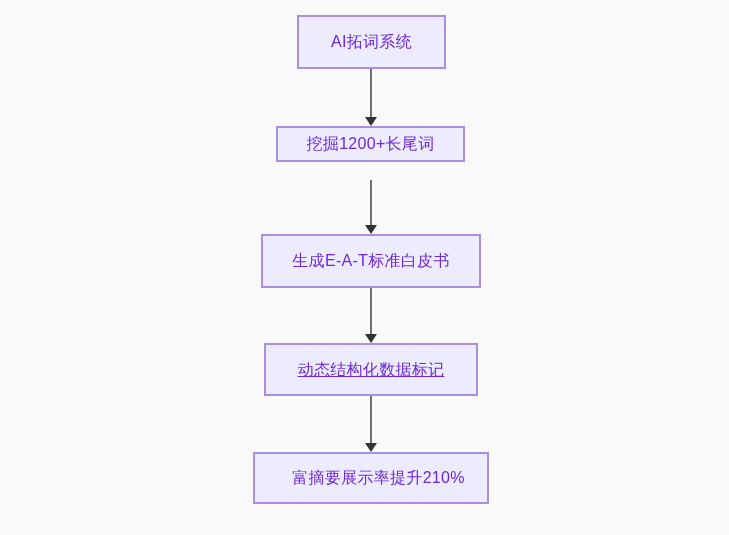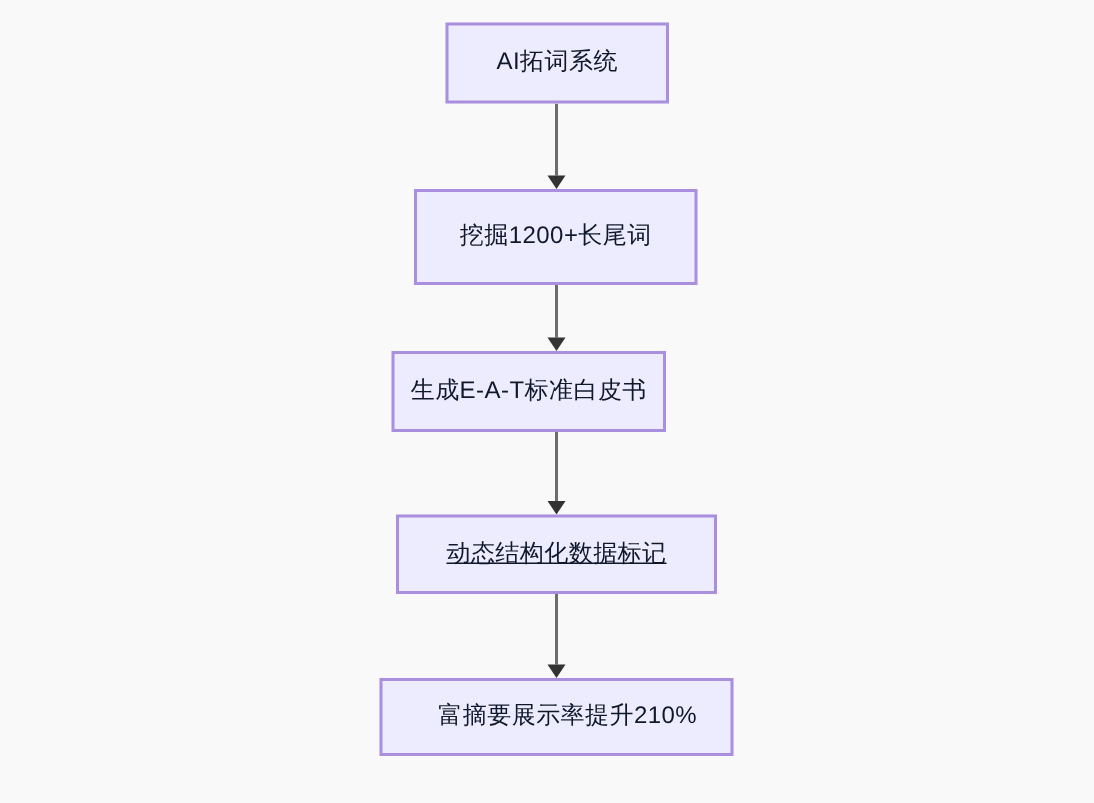--- a/index.html
+++ b/index.html
@@ -19,21 +19,21 @@
     height: 535px;
   }
   .node {
     position: absolute;
     box-sizing: border-box;
     background: #ececfe;
     border: 2px solid #a98fdd;
     display: flex;
     align-items: center;
     justify-content: center;
-    color: #0f172a;
+    color: #6d28d9;
     font-size: 16px;
     line-height: 1.2;
     letter-spacing: 0.3px;
     white-space: nowrap;
   }
   .edge {
     position: absolute;
     width: 2px;
     background: #6e6e6e;
   }
@@ -60,25 +60,25 @@
   <div class="edge" style="left:370px; top:288px; height:46px;"></div>
   <div class="arrowhead" style="left:365px; top:334px;"></div>
 
   <div class="edge" style="left:370px; top:396px; height:47px;"></div>
   <div class="arrowhead" style="left:365px; top:443px;"></div>
 
   <div class="node" style="left:297px; top:15px; width:149px; height:54px;">
     <span>AI拓词系统</span>
   </div>
 
-  <div class="node" style="left:276px; top:126px; width:189px; height:64px;">
+  <div class="node" style="left:276px; top:126px; width:189px; height:36px;">
     <span>挖掘1200+长尾词</span>
   </div>
 
-  <div class="node" style="left:261px; top:234px; width:183px; height:54px;">
+  <div class="node" style="left:261px; top:234px; width:220px; height:54px;">
     <span>生成E-A-T标准白皮书</span>
   </div>
 
   <div class="node" style="left:264px; top:343px; width:214px; height:53px;text-decoration:underline;">
     <span>动态结构化数据标记</span>
   </div>
 
   <div class="node" style="left:253px; top:452px; width:236px; height:52px;padding-left:15px;">
     <span>富摘要展示率提升210%</span>
   </div>

